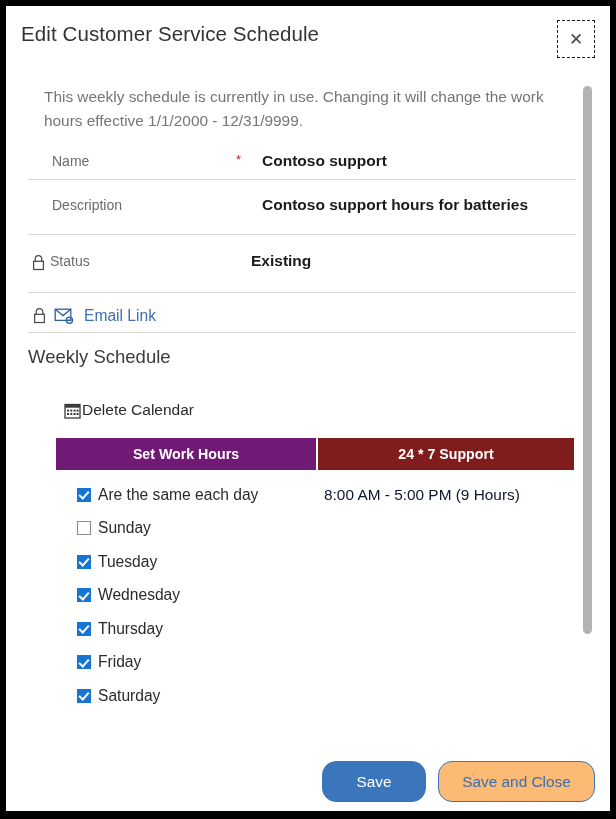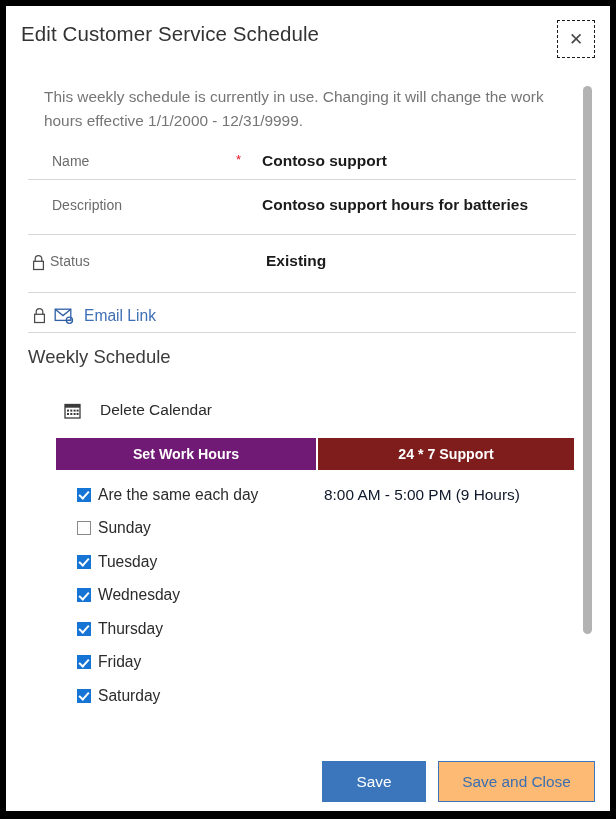--- a/index.html
+++ b/index.html
@@ -132,21 +132,21 @@
     font-size: 18.5px;
     color: #3c3c3c;
   }
 
   .delete-cal {
     position: absolute;
     left: 58px;
     top: 333px;
     display: flex;
     align-items: center;
-    gap: 19px;
+    gap: 1px;
     cursor: pointer;
   }
   .delete-cal .lbl {
     font-size: 15.5px;
     color: #2b2b2b;
   }
 
   .tabs {
     position: absolute;
     left: 50px;
@@ -255,20 +255,21 @@
   }
   .btn {
     position: absolute;
     height: 41px;
     display: flex;
     align-items: center;
     justify-content: center;
     font-size: 15.4px;
     cursor: pointer;
     box-sizing: border-box;
+    border-radius: 14px;
   }
   .btn-save {
     left: 316px;
     top: 11px;
     width: 104px;
     background: #3b76bc;
     color: #ffffff;
     border: 1px solid #3b76bc;
   }
   .btn-save-close {
@@ -311,21 +312,21 @@
       <div class="divider" style="top:166px;"></div>
 
       <div class="field-row" style="top:167px;height:56px;">
         <span class="lock-ico" style="left:25px;top:19px;">
           <svg width="15" height="17" viewBox="0 0 15 17">
             <path d="M4.2 7.2V4.8a3.3 3.3 0 0 1 6.6 0v2.4" fill="none" stroke="#4a4a4a" stroke-width="1.25"></path>
             <rect x="2.6" y="7.3" width="9.8" height="8.2" fill="none" stroke="#4a4a4a" stroke-width="1.25"></rect>
           </svg>
         </span>
         <div class="field-label" style="left:44px;top:18px;">Status</div>
-        <div class="field-value" style="left:260px;top:17px;">Existing</div>
+        <div class="field-value" style="left:245px;top:17px;">Existing</div>
       </div>
       <div class="divider" style="top:224px;"></div>
 
       <div class="field-row" style="top:225px;height:54px;">
         <span class="lock-ico" style="left:26px;top:14px;">
           <svg width="15" height="17" viewBox="0 0 15 17">
             <path d="M4.2 7.2V4.8a3.3 3.3 0 0 1 6.6 0v2.4" fill="none" stroke="#4a4a4a" stroke-width="1.25"></path>
             <rect x="2.6" y="7.3" width="9.8" height="8.2" fill="none" stroke="#4a4a4a" stroke-width="1.25"></rect>
           </svg>
         </span>

